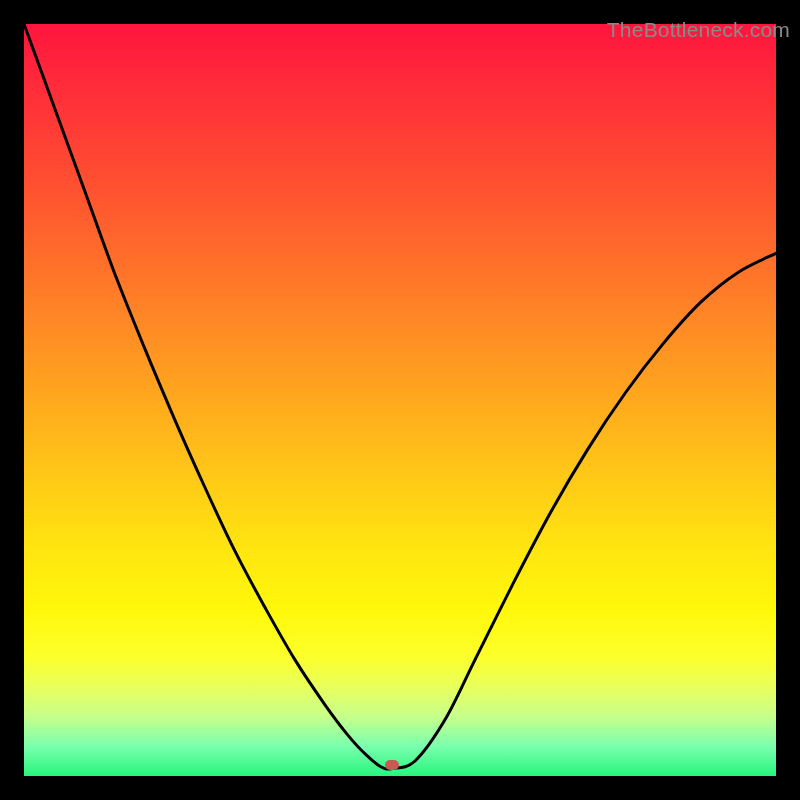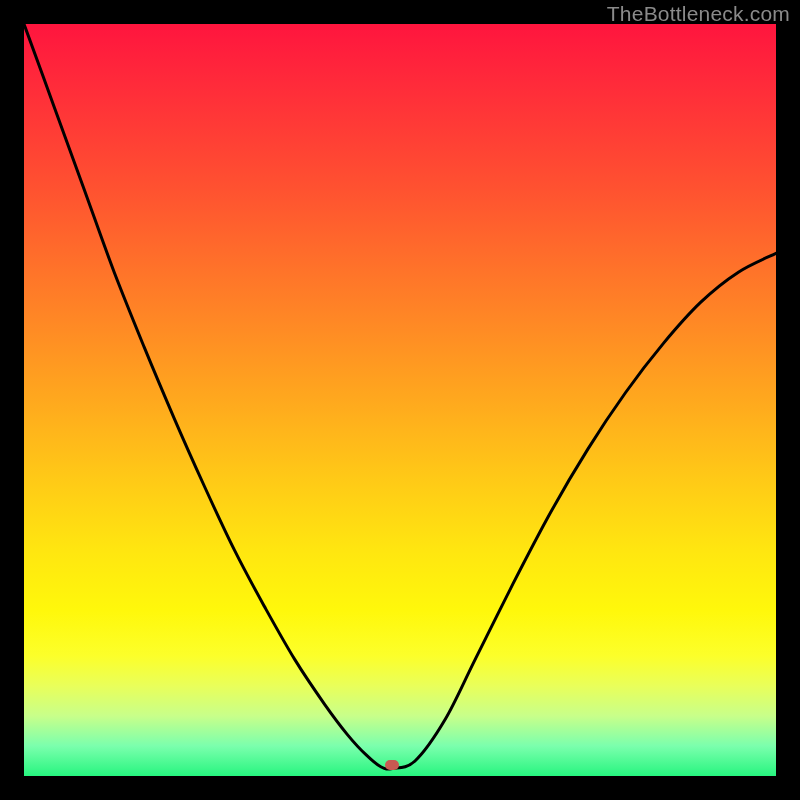--- a/index.html
+++ b/index.html
@@ -37,21 +37,21 @@
       #fff80b 78%,
       #fcff2a 84%,
       #e9ff5a 88%,
       #c8ff8a 92%,
       #7bffad 96%,
       #27f57f 100%
     );
   }
   .watermark {
     position: absolute;
-    top: 2px;
+    top: 18px;
     right: 10px;
     font-family: Arial, Helvetica, sans-serif;
     font-size: 21px;
     color: #8a8a8a;
     letter-spacing: 0.2px;
     user-select: none;
   }
   svg.curve {
     position: absolute;
     left: 0;

